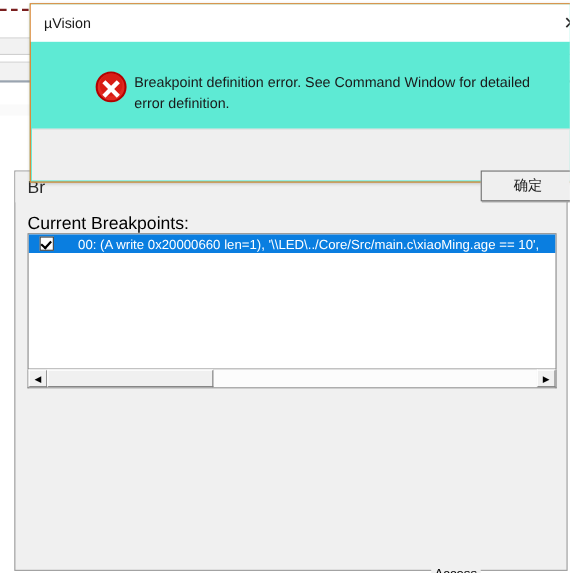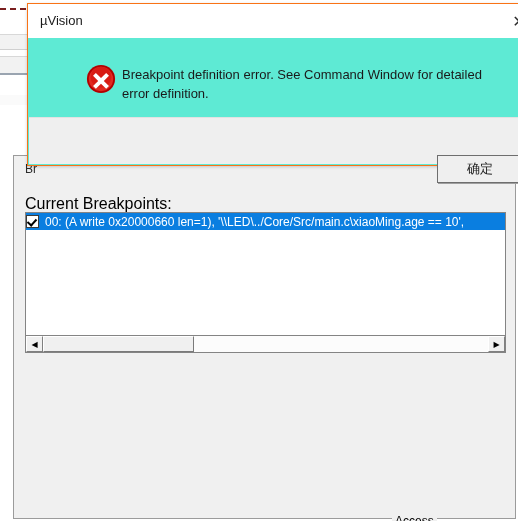--- a/index.html
+++ b/index.html
@@ -57,21 +57,21 @@
     left: 0; top: 0;
     width: 100%;
     height: 28px;
     background: #f0f0f0;
     box-sizing: border-box;
   }
   #bp-title-text {
     position: absolute;
     left: 11px;
     top: 6px;
-    font-size: 12px;
+    font-size: 16px;
     color: #2b2b2b;
     white-space: nowrap;
   }
   #bp-close-icon {
     position: absolute;
     right: 0px;
     top: 0px;
     width: 46px;
     height: 28px;
     display: flex;
@@ -99,25 +99,26 @@
     height: 124px;
     background: #ffffff;
     border: 1px solid #848484;
     box-sizing: border-box;
     overflow: hidden;
   }
   .bp-row {
     display: flex;
     align-items: center;
     height: 17px;
-    padding-left: 0;
+    padding-left: 10px;
     background: #0a7ee0;
     color: #ffffff;
     white-space: nowrap;
     font-size: 12px;
+    gap: 16px;
   }
   .bp-row .cb {
     width: 11px;
     height: 11px;
     background: #ffffff;
     border: 1px solid #3b3b3b;
     margin-right: 6px;
     flex: 0 0 auto;
     position: relative;
   }

